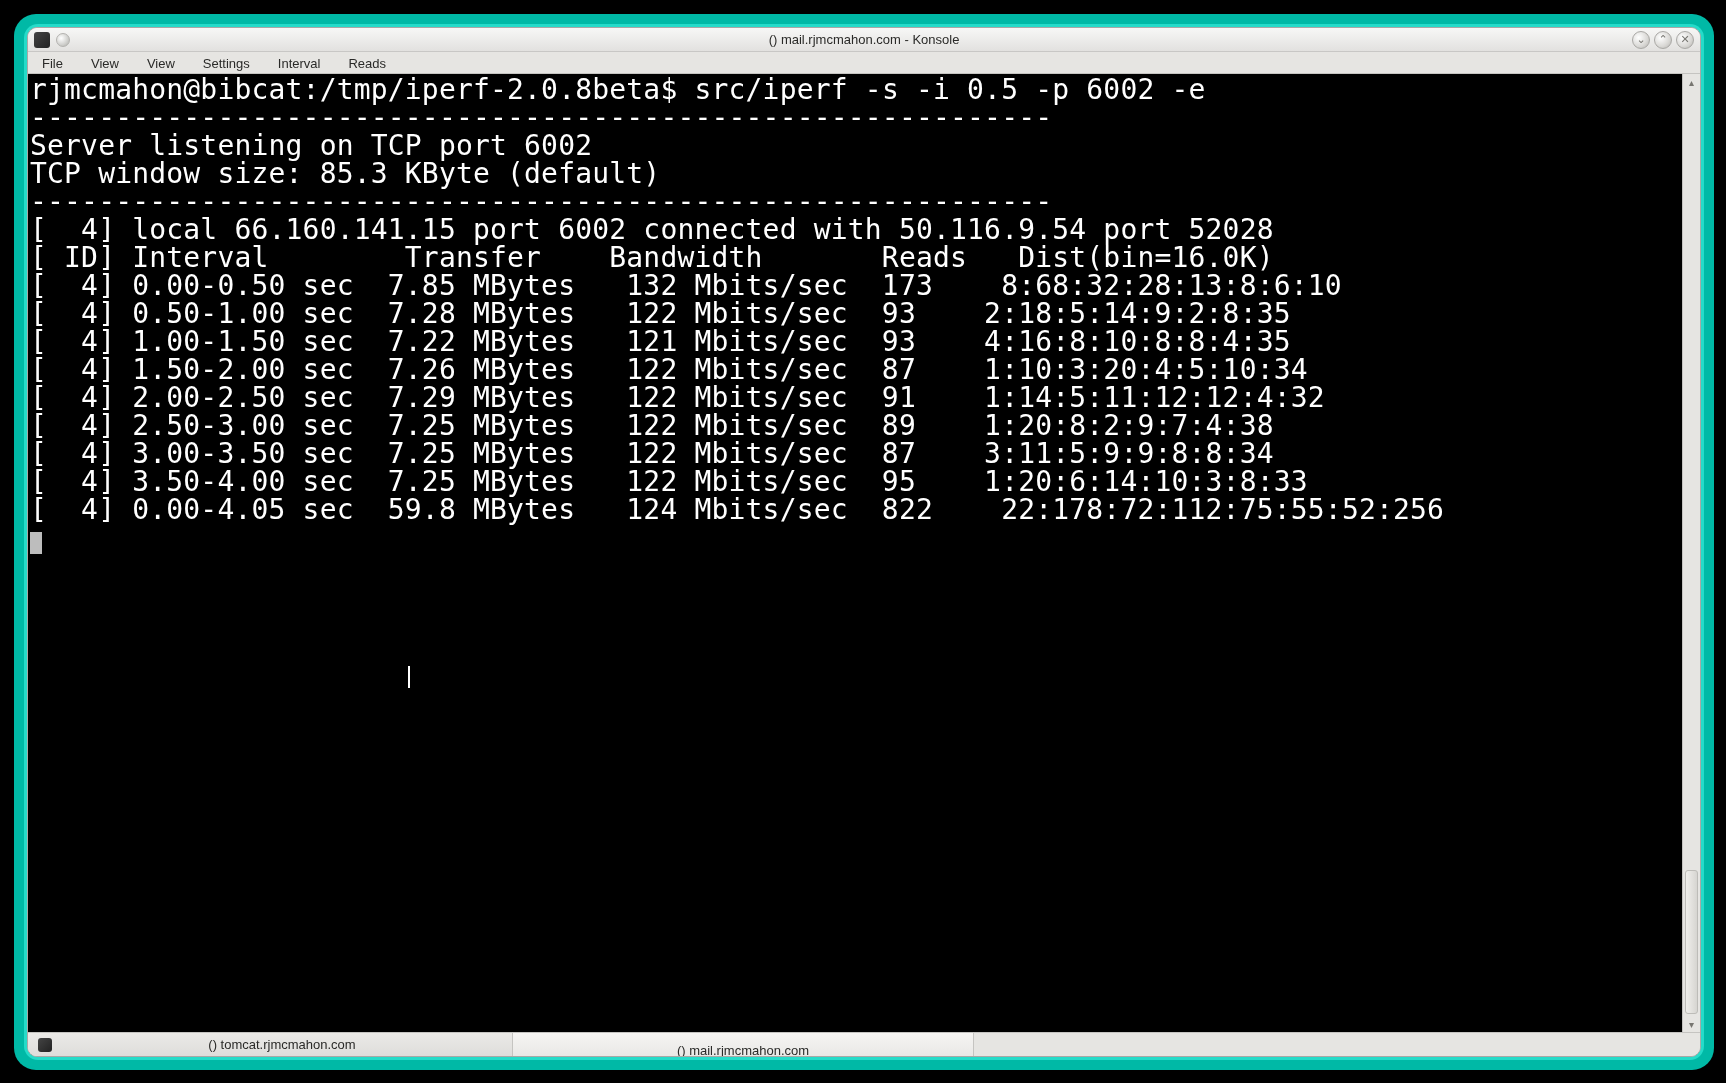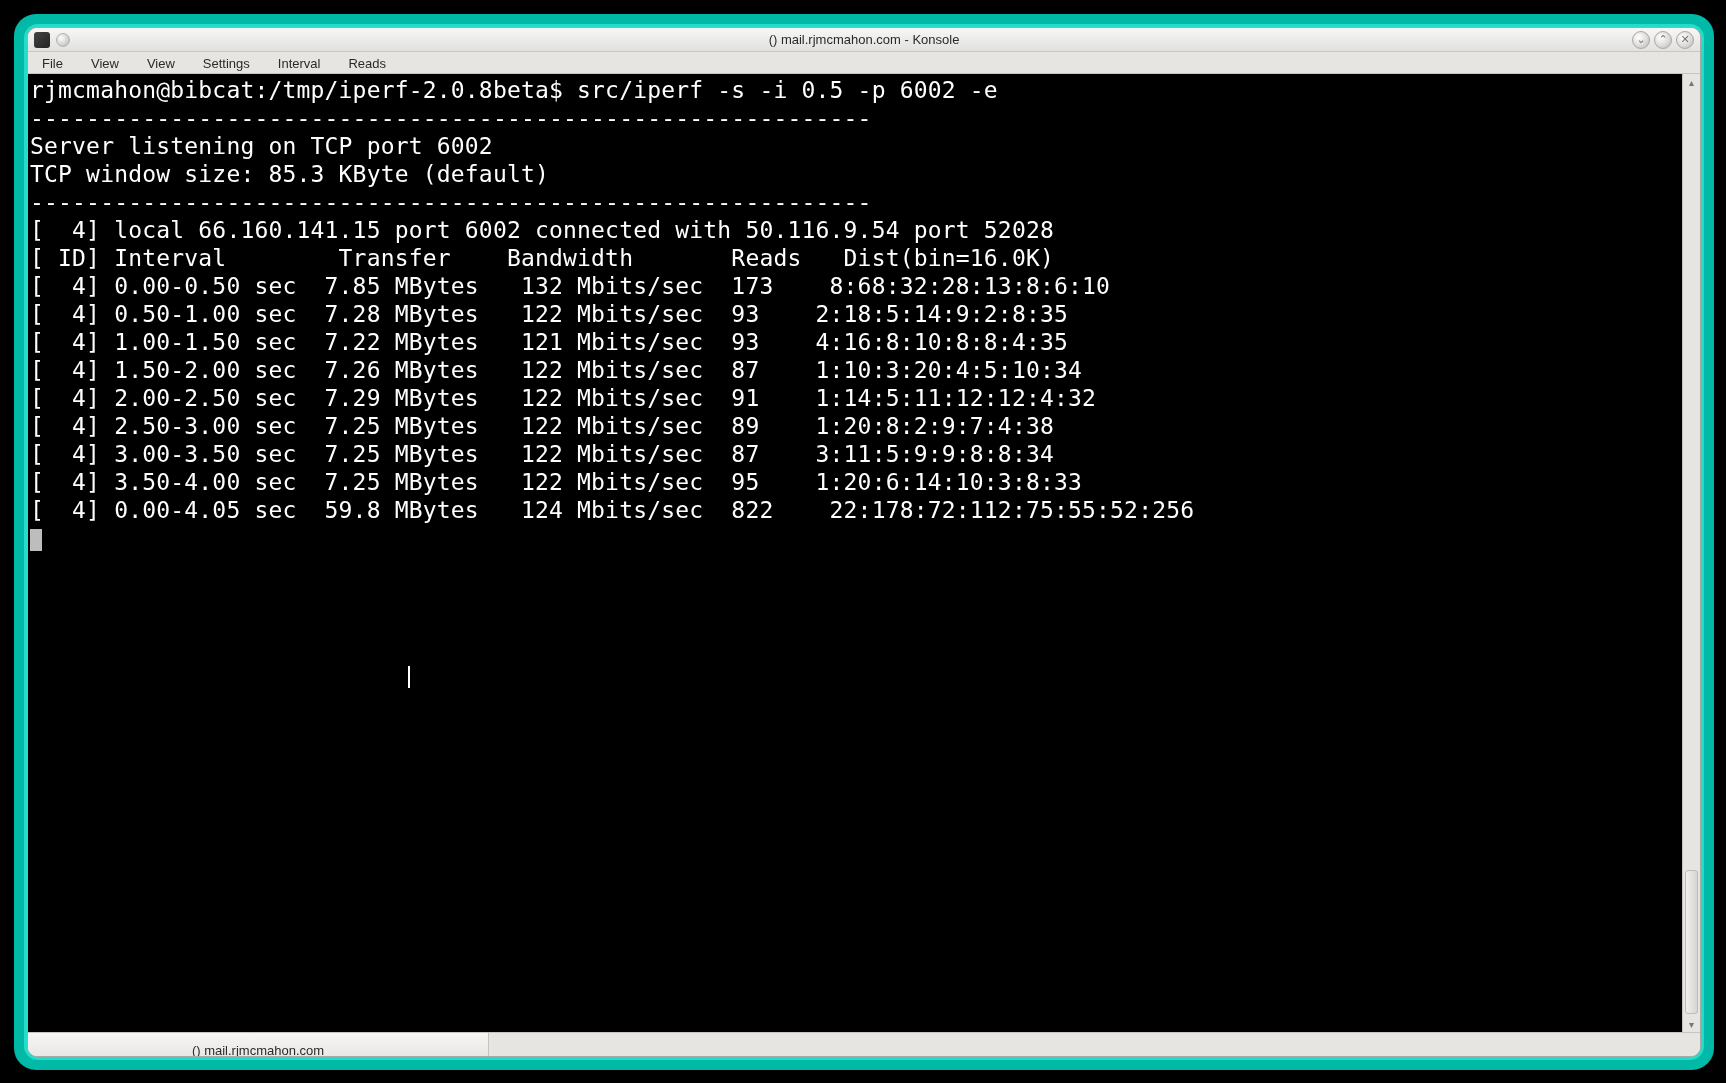--- a/index.html
+++ b/index.html
@@ -102,21 +102,21 @@
   .terminal-wrap {
     flex: 1;
     display: flex;
     background: #000;
   }
   .terminal {
     flex: 1;
     background: #000;
     color: #fff;
     font-family: "DejaVu Sans Mono", "Liberation Mono", monospace;
-    font-size: 23px;
+    font-size: 28px;
     line-height: 28px;
     letter-spacing: 0.18px;
     padding: 2px 2px 12px 2px;
     white-space: pre;
     overflow: hidden;
     position: relative;
   }
   .cursor-block {
     display: inline-block;
     width: 12px;
@@ -244,20 +244,24 @@
         <div class="vscroll">
           <div class="sb-btn">▴</div>
           <div class="sb-track">
             <div class="sb-thumb"></div>
           </div>
           <div class="sb-btn">▾</div>
         </div>
       </div>
 
       <div class="tabbar">
+        <div class="tab inactive">
+          <span class="tab-icon"></span>
+          <span class="tab-label">() tomcat.rjmcmahon.com</span>
+        </div>
         <div class="tab active">
           <span class="tab-icon"></span>
           <span class="tab-label">() mail.rjmcmahon.com</span>
         </div>
       </div>
 
     </div>
   </div>
 </div>
 

